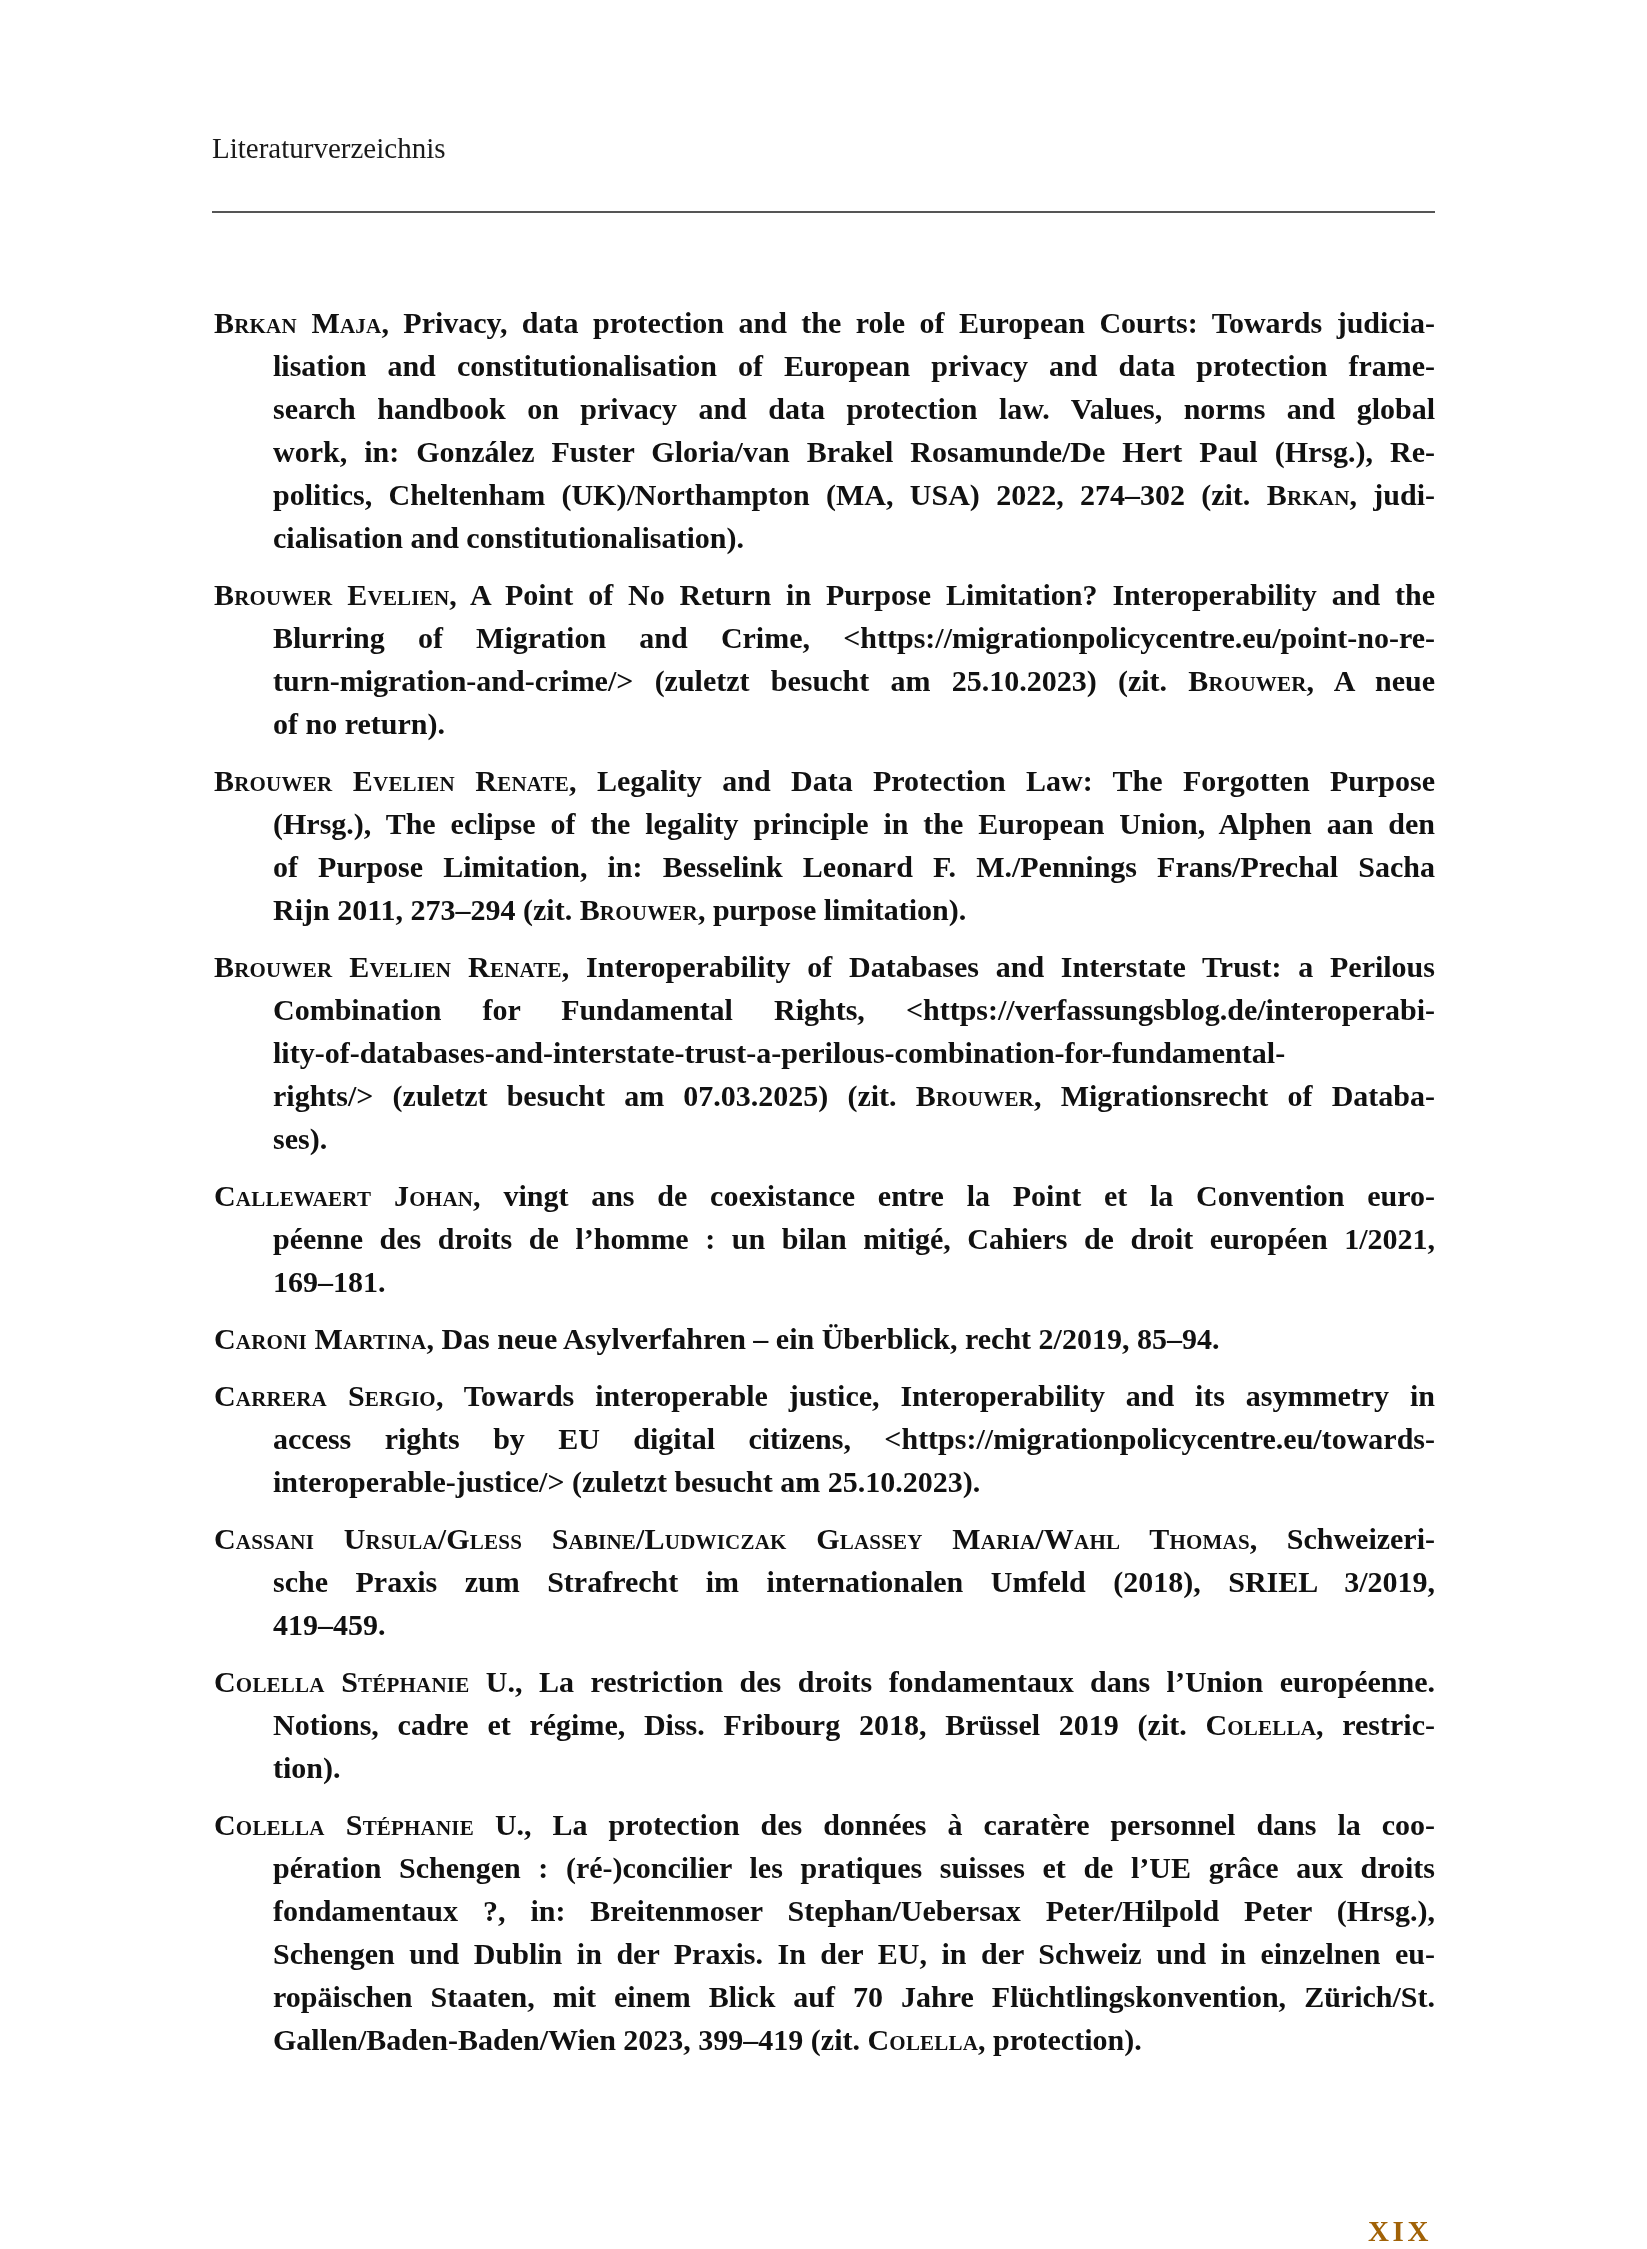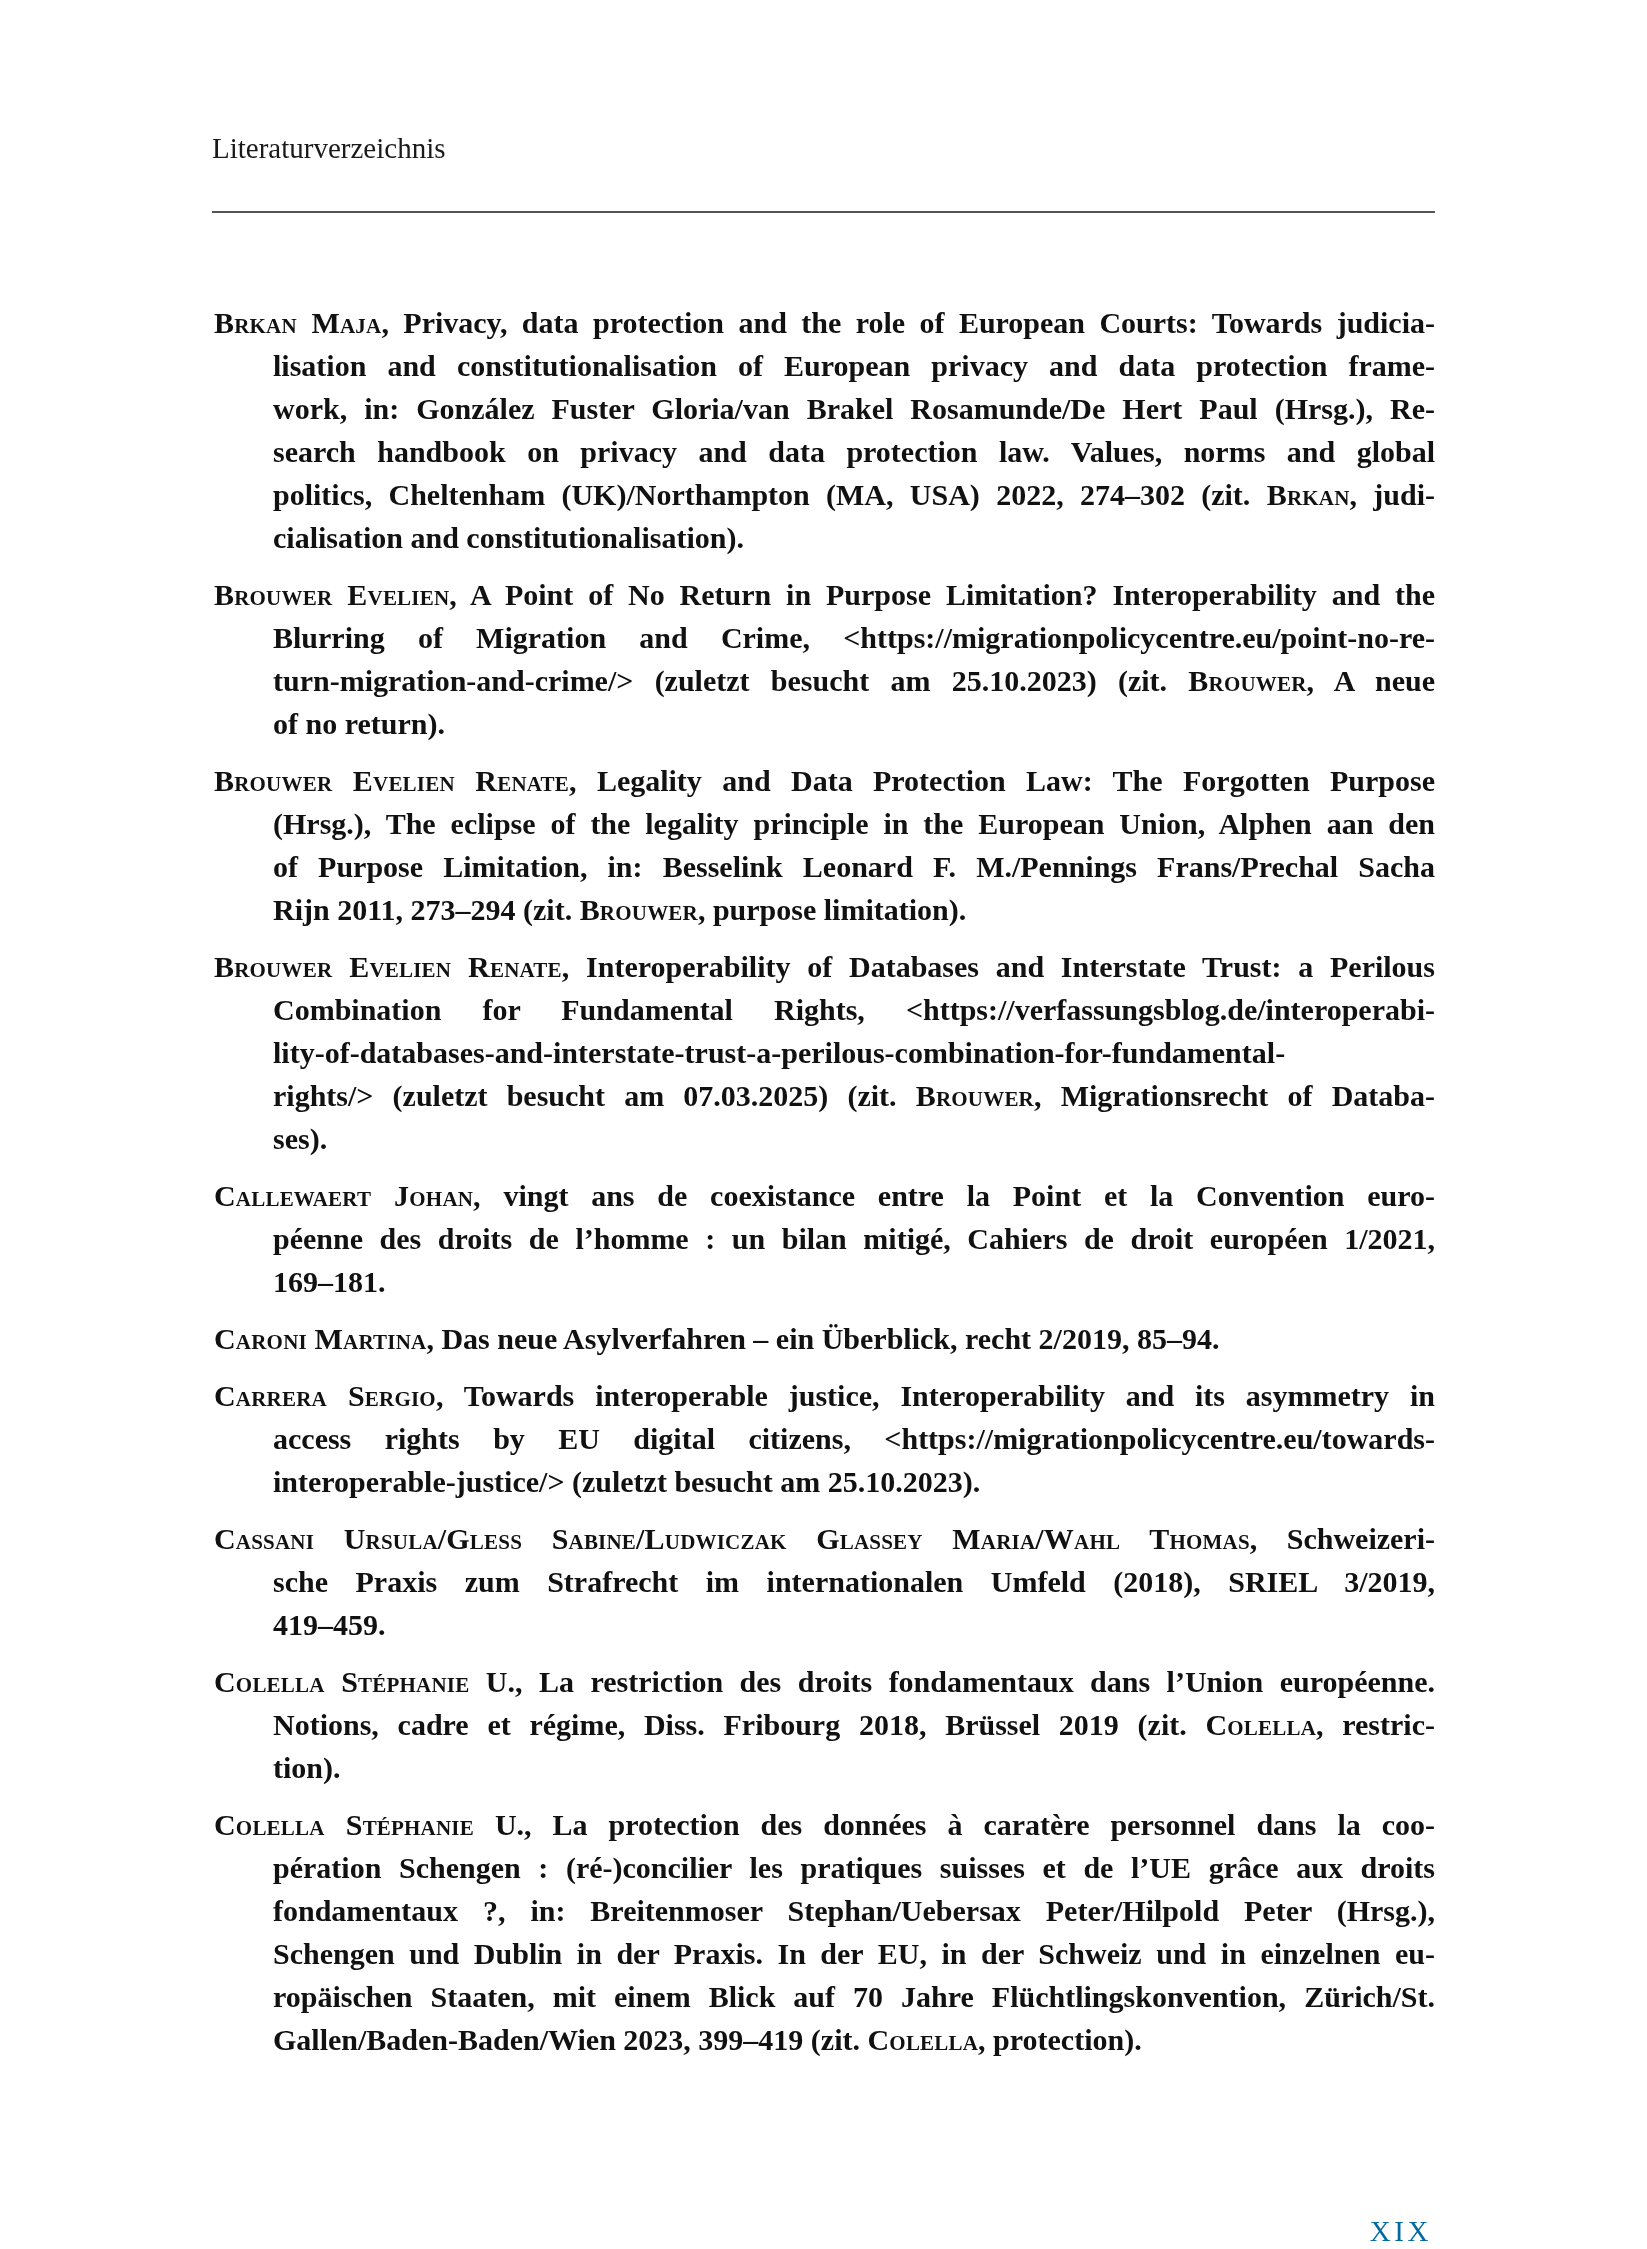--- a/index.html
+++ b/index.html
@@ -9,34 +9,34 @@
          text-align: left; font-size: 29px; line-height: 36px; color: #1a1a1a; }
   .head-rule { position: absolute; left: 212px; width: 1223px; top: 211px; height: 1.8px; background: #555555; }
   .biblio { position: absolute; left: 214px; width: 1221px; top: 301px; }
   .entry { margin: 0 0 14px 0; }
   .line { display: block; font-size: 30px; line-height: 43px; height: 43px; white-space: nowrap;
           text-align: justify; text-align-last: justify; overflow: visible; font-weight: bold; }
   .line.indent { margin-left: 59px; }
   .line.last { text-align-last: left; }
   .sc { font-variant: small-caps; letter-spacing: 0.2px; }
   .page-number { position: absolute; left: 212px; width: 1220px; top: 2213px; text-align: right;
-          font-size: 29px; line-height: 36px; letter-spacing: 3.6px; color: #0369a1; }
+          font-size: 29px; line-height: 36px; letter-spacing: 3.6px; color: #a16207; font-weight: bold; }
 </style>
 </head>
 <body>
 
 <div class="running-head">Literaturverzeichnis</div>
 <div class="head-rule"></div>
 
 <div class="biblio" id="biblio">
     <div class="entry">
       <span class="line"><span class="sc">Brkan Maja</span><span>, Privacy, data protection and the role of European Courts: Towards judicia-</span></span>
       <span class="line indent"><span>lisation and constitutionalisation of European privacy and data protection frame-</span></span>
+      <span class="line indent"><span>search handbook on privacy and data protection law. Values, norms and global</span></span>
       <span class="line indent"><span>work, in: González Fuster Gloria/van Brakel Rosamunde/De Hert Paul (Hrsg.), Re-</span></span>
-      <span class="line indent"><span>search handbook on privacy and data protection law. Values, norms and global</span></span>
       <span class="line indent"><span>politics, Cheltenham (UK)/Northampton (MA, USA) 2022, 274–302 (zit. </span><span class="sc">Brkan</span><span>, judi-</span></span>
       <span class="line indent last"><span>cialisation and constitutionalisation).</span></span>
     </div>
     <div class="entry">
       <span class="line"><span class="sc">Brouwer Evelien</span><span>, A Point of No Return in Purpose Limitation? Interoperability and the</span></span>
       <span class="line indent"><span>Blurring of Migration and Crime, &lt;https://migrationpolicycentre.eu/point-no-re-</span></span>
       <span class="line indent"><span>turn-migration-and-crime/&gt; (zuletzt besucht am 25.10.2023) (zit. </span><span class="sc">Brouwer</span><span>, A neue</span></span>
       <span class="line indent last"><span>of no return).</span></span>
     </div>
     <div class="entry">

